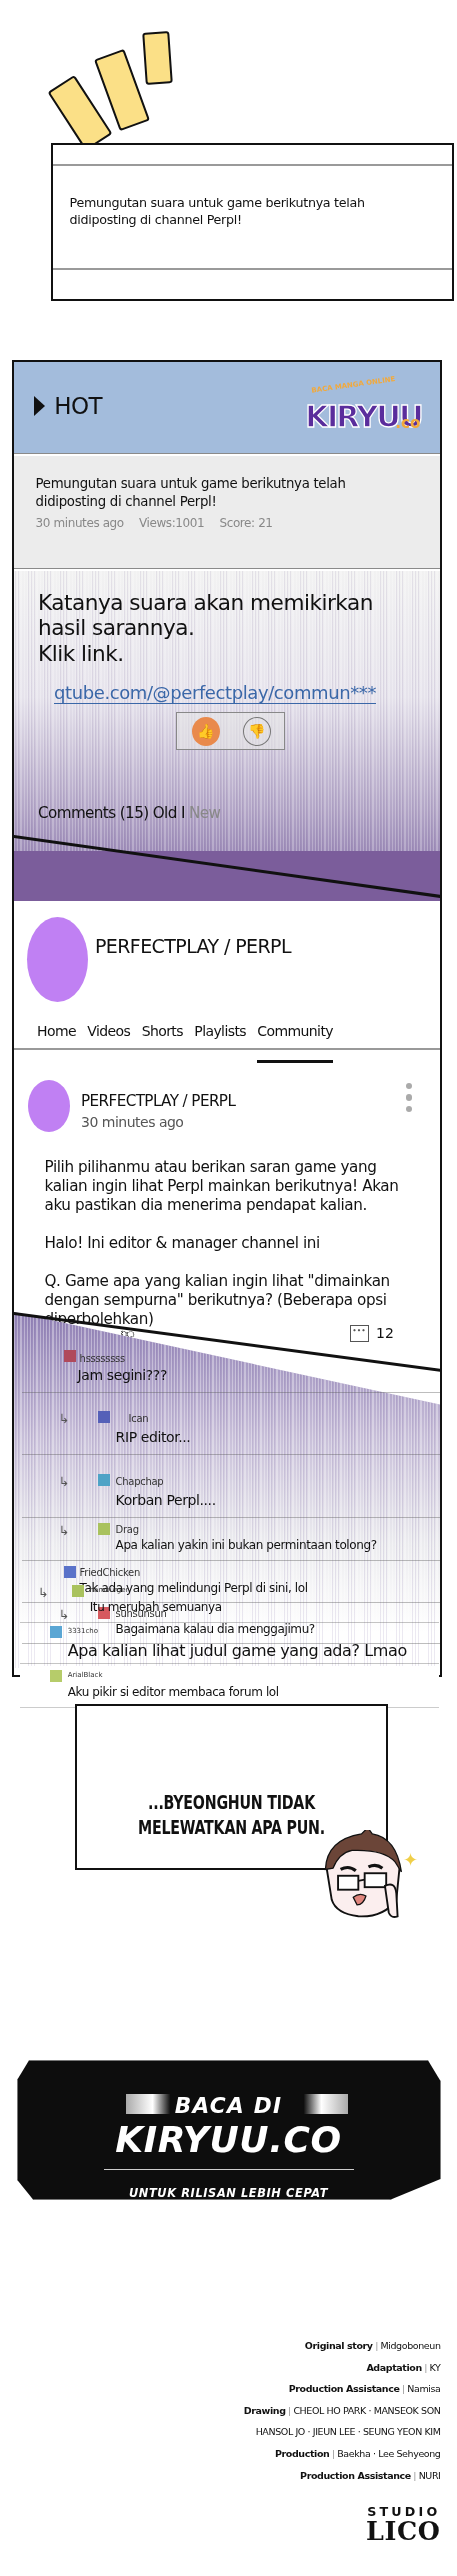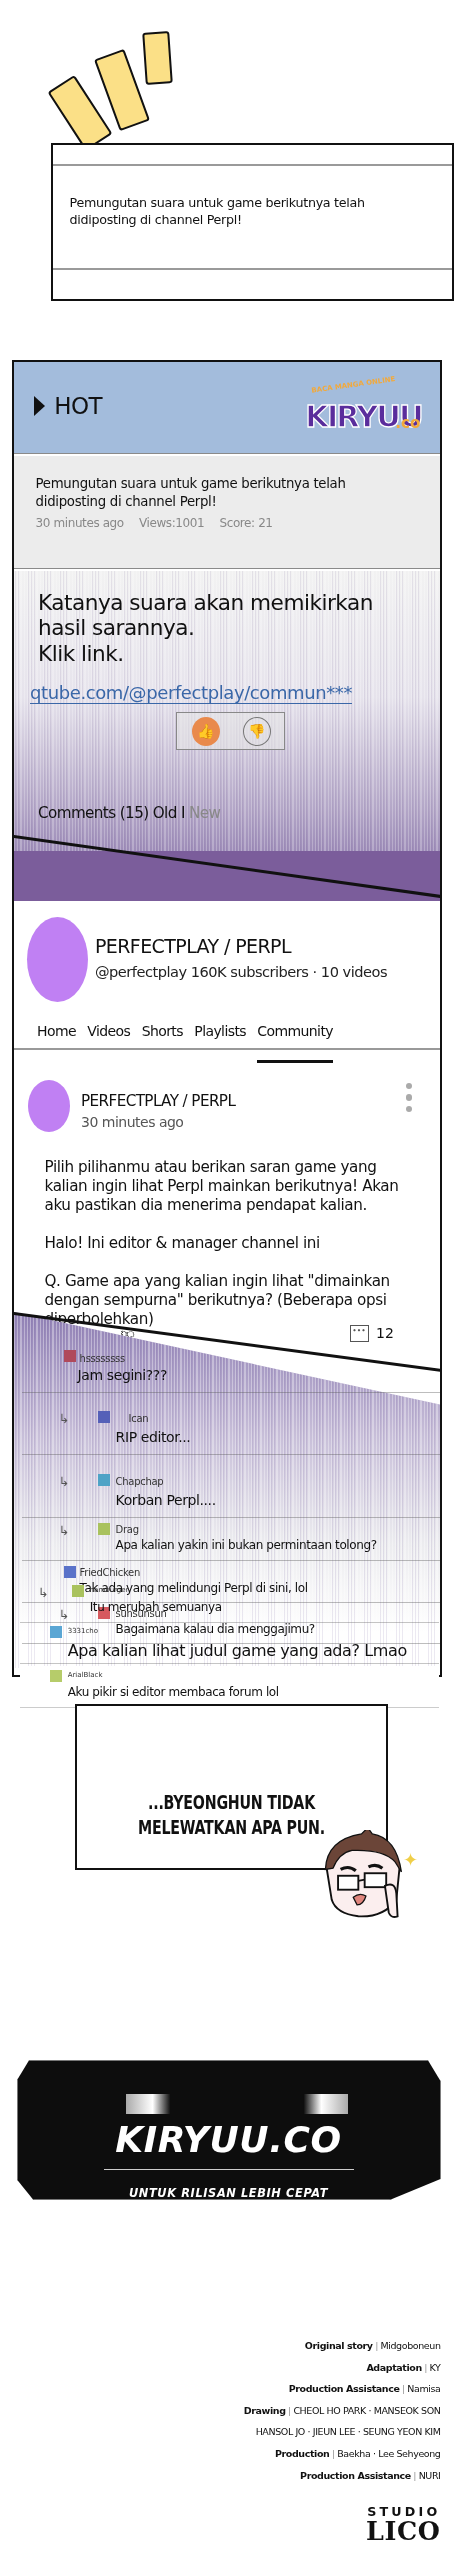--- a/index.html
+++ b/index.html
@@ -18,21 +18,21 @@
 .hot-bar{position:absolute;left:0;top:0;width:100%;height:92px;background:#a3bcdc;border-bottom:1.9px solid #8a8a8a}
 .hot-label{position:absolute;left:20.3px;top:30.5px;font-size:23px;letter-spacing:-0.6px;color:#111;display:flex;align-items:center;gap:9px}
 .tri{width:0;height:0;border-top:10.8px solid transparent;border-bottom:10.8px solid transparent;border-left:11.4px solid #111}
 .logo{position:absolute;right:12.7px;top:7.6px;width:127px;height:76px}
 .post-head{position:absolute;left:0;top:94px;width:100%;height:113px;background:#ececec;border-bottom:1.9px solid #8a8a8a}
 .post-title{position:absolute;left:21.6px;top:19px;right:51px;font-size:13.3px;line-height:18px;letter-spacing:-0.3px}
 .post-meta{position:absolute;left:21.6px;top:60px;font-size:12px;color:#888;letter-spacing:-0.4px;display:flex;gap:15.2px}
 .body-area{position:absolute;left:0;top:209px;width:100%;height:280px;
  background:repeating-linear-gradient(90deg,rgba(255,255,255,.25) 0 1.3px,rgba(120,100,150,.12) 1.3px 1.9px,rgba(255,255,255,0) 1.9px 3.2px),linear-gradient(180deg,#f2f2f2 0%,#e6e3ec 45%,#b3a6c7 85%,#9d8cb8 100%)}
 .katanya{position:absolute;left:24px;top:19px;font-size:21.6px;line-height:25.4px;letter-spacing:-0.5px;color:#111}
-.q-link{position:absolute;left:16px;top:111px;font-size:18px;color:#3a67a8;border-bottom:1.3px solid #3a67a8;letter-spacing:-0.4px}
+.q-link{position:absolute;left:40px;top:111px;font-size:18px;color:#3a67a8;border-bottom:1.3px solid #3a67a8;letter-spacing:-0.4px}
 .vote-box{position:absolute;left:162px;top:141px;width:109px;height:38px;border:1.3px solid #888;background:rgba(230,230,230,.6)}
 .up-btn{position:absolute;left:15.2px;top:3.8px;width:28px;height:29px;border-radius:50%;background:#e98a4c;display:flex;align-items:center;justify-content:center;color:#fff;font-size:14px}
 .down-btn{position:absolute;left:66px;top:3.8px;width:28px;height:29px;border-radius:50%;border:0.6px solid #777;display:flex;align-items:center;justify-content:center;color:#555;font-size:14px}
 .comments-line{position:absolute;left:24px;top:233px;font-size:15.2px;letter-spacing:-0.6px;color:#111}
 .comments-line .new{color:#888}
 .purple-band{position:absolute;left:0;top:489px;width:100%;height:51px;background:#7b5d9b}
 .slash{position:absolute;left:0;top:473px;width:483px;height:3.2px;background:#111;transform-origin:0 0;transform:rotate(8deg)}
 
 
 .ch-area{position:absolute;left:0;top:539px;width:100%;height:769px;background:#fff}
@@ -145,21 +145,20 @@
       <span>Comments (15) Old I</span>
       <span class="new">New</span>
     </div>
   </div>
   <div class="purple-band"></div>
   <div class="slash"></div>
 
   <div class="ch-area" style="clip-path:polygon(0 0,100% 0,100% 100%,0 100%)">
     <div class="ch-avatar"></div>
     <div class="ch-name">PERFECTPLAY / PERPL</div>
-    <div class="ch-sub">@perfectplay 160K subscribers · 10 videos</div>
     <div class="tabs">
       <span class="t">Home</span>
       <span class="t">Videos</span>
       <span class="t">Shorts</span>
       <span class="t">Playlists</span>
       <span class="t active">Community</span>
     </div>
     <div class="tabs-rule"></div>
 
     <div class="cp-avatar"></div>
@@ -266,20 +265,21 @@
   <line x1="70" y1="80" x2="80" y2="78" stroke="#111" stroke-width="3"></line>
   <path d="M42 62 Q55 55 66 64" stroke="#111" stroke-width="5" fill="none"></path>
   <path d="M86 58 Q98 52 108 60" stroke="#111" stroke-width="5" fill="none"></path>
   <path d="M62 106 Q72 98 82 104 Q78 118 68 118 Z" fill="#e0857d" stroke="#111" stroke-width="2"></path>
   <path d="M112 88 Q128 80 130 100 L132 136 Q122 140 118 130 Z" fill="#fbeeee" stroke="#111" stroke-width="3"></path>
 </svg>
 <div class="abs sparkle">✦</div>
 
 <div class="abs banner" style="height:140px">
   <div class="bn-bar"></div>
+  <div class="bn-top">BACA DI</div>
   <div class="bn-main">KIRYUU.CO</div>
   <div class="bn-rule"></div>
   <div class="bn-sub">UNTUK RILISAN LEBIH CEPAT</div>
 </div>
 
 <div class="abs credits">
   <div class="r"><b>Original story</b><span class="sep">|</span><span>Midgoboneun</span></div>
   <div class="r"><b>Adaptation</b><span class="sep">|</span><span>KY</span></div>
   <div class="r"><b>Production Assistance</b><span class="sep">|</span><span>Namisa</span></div>
   <div class="r"><b>Drawing</b><span class="sep">|</span><span>CHEOL HO PARK · MANSEOK SON</span></div>

